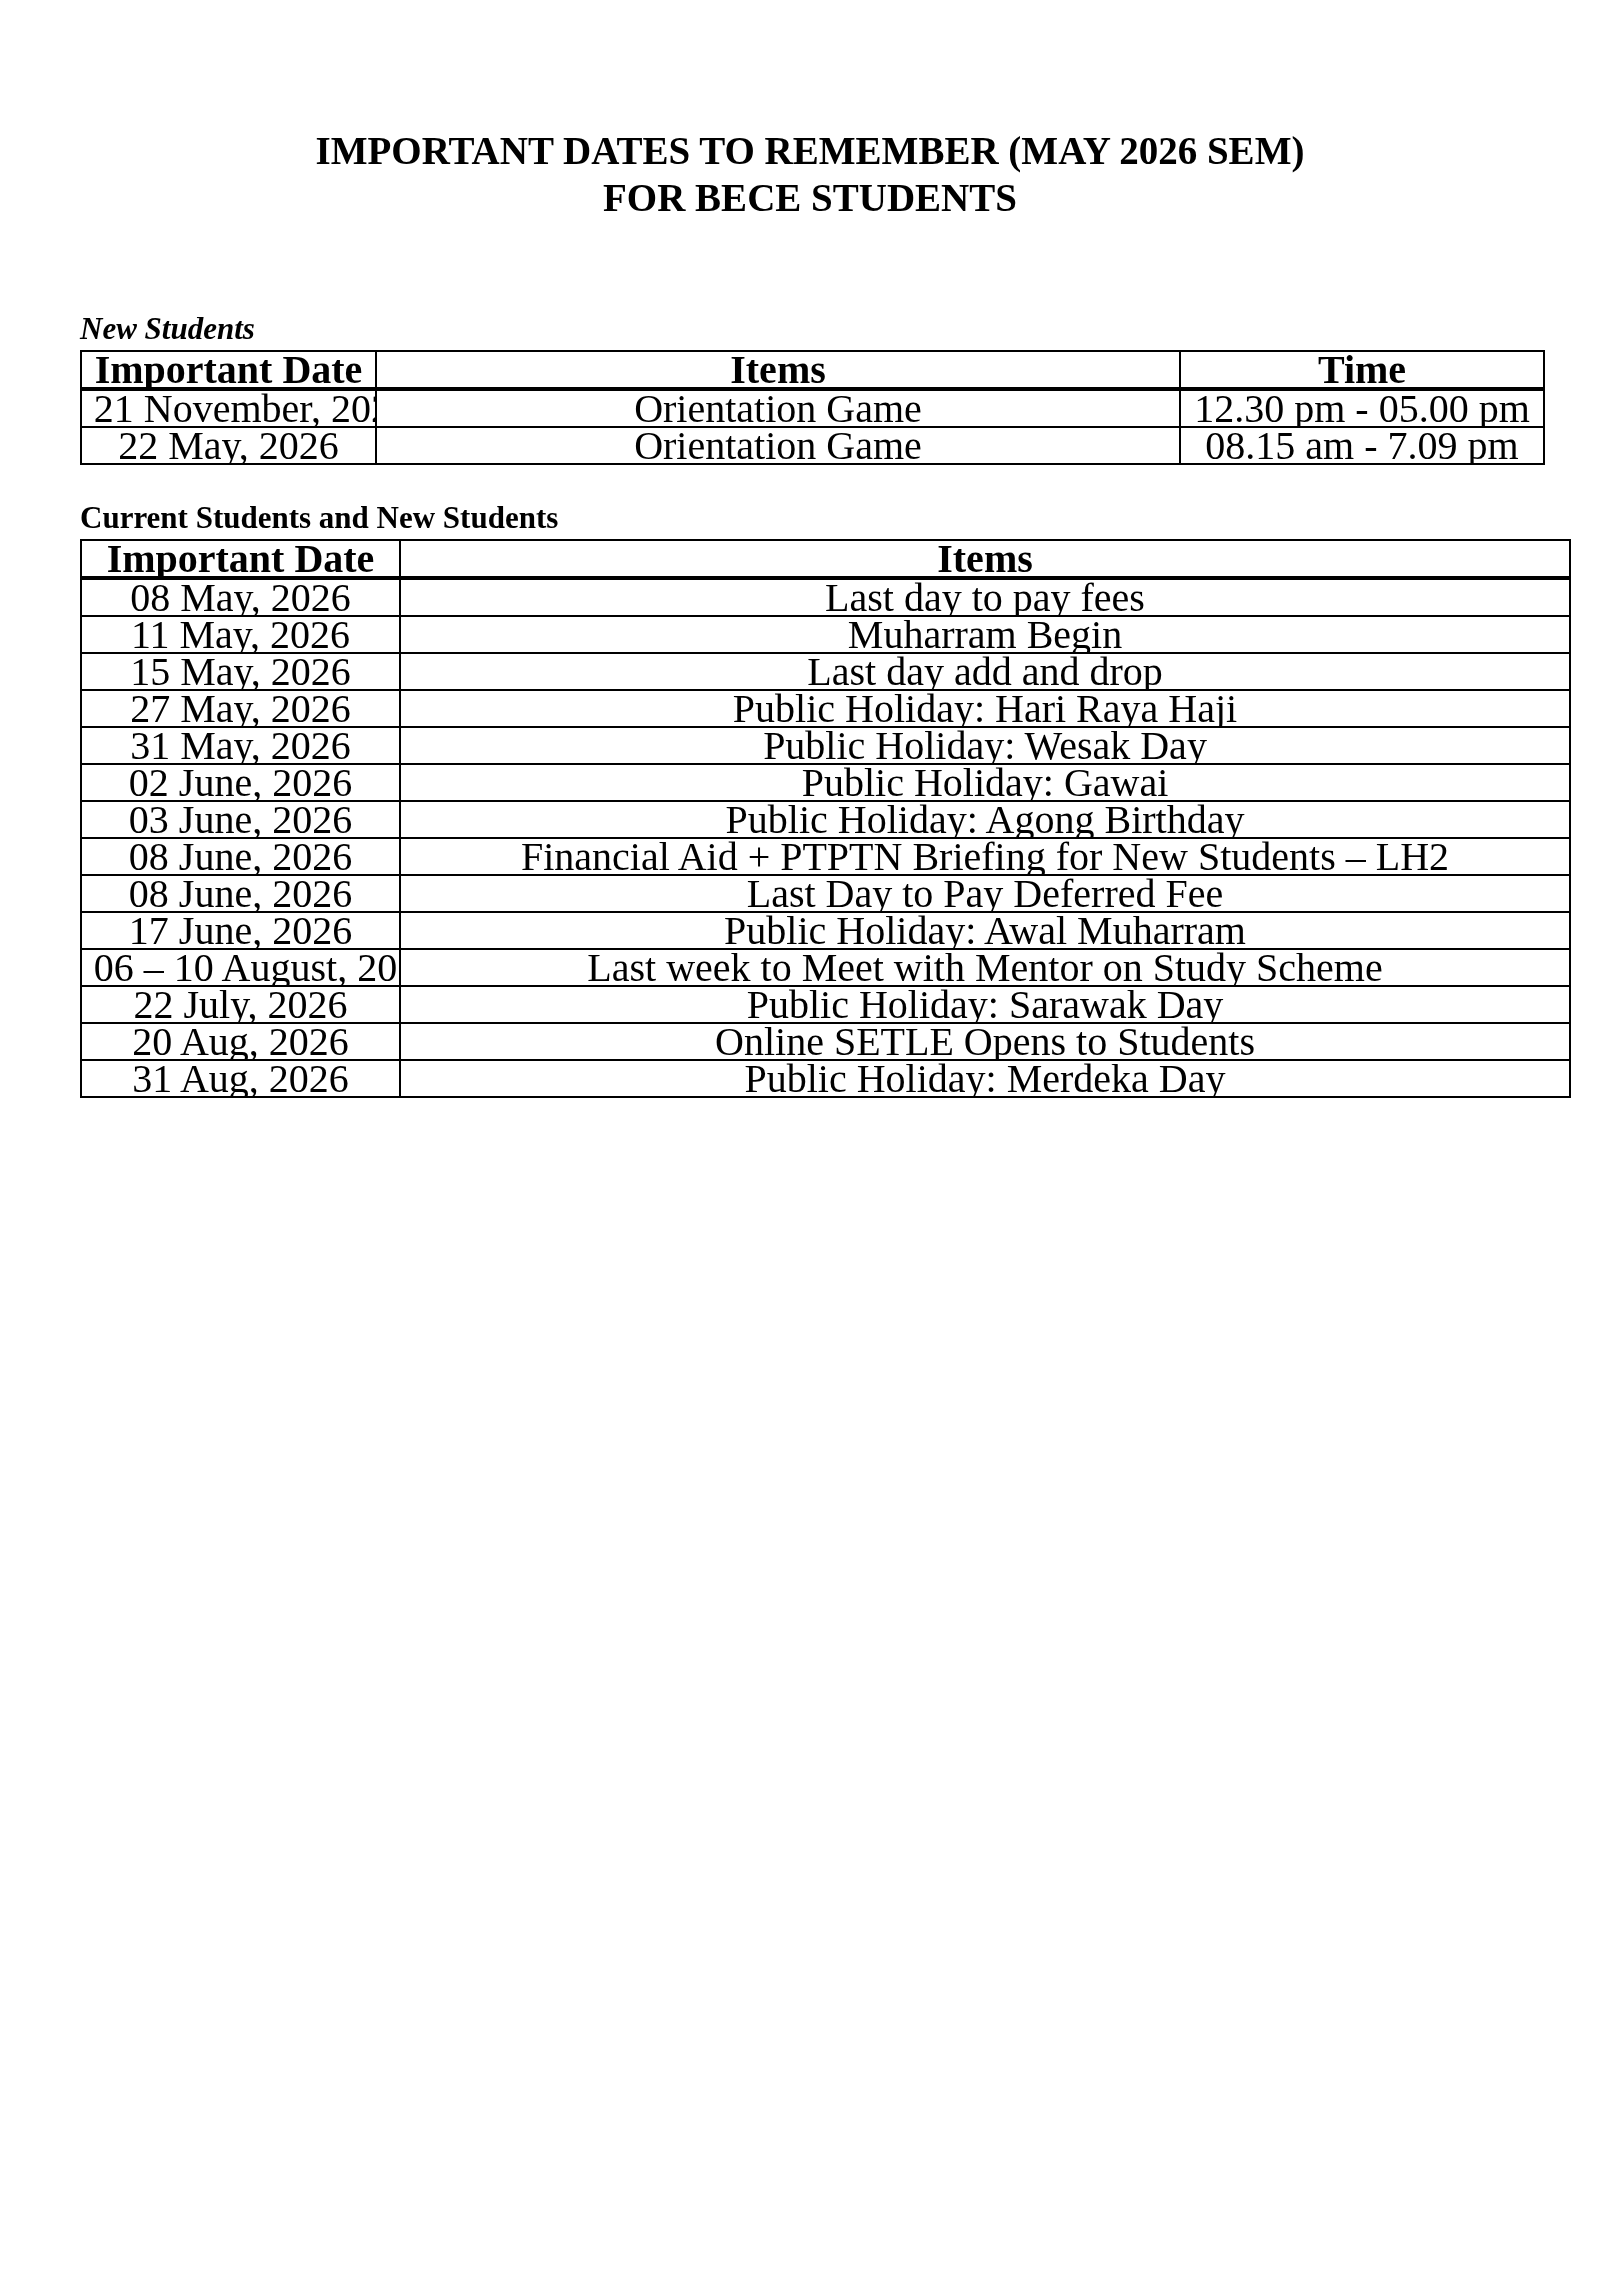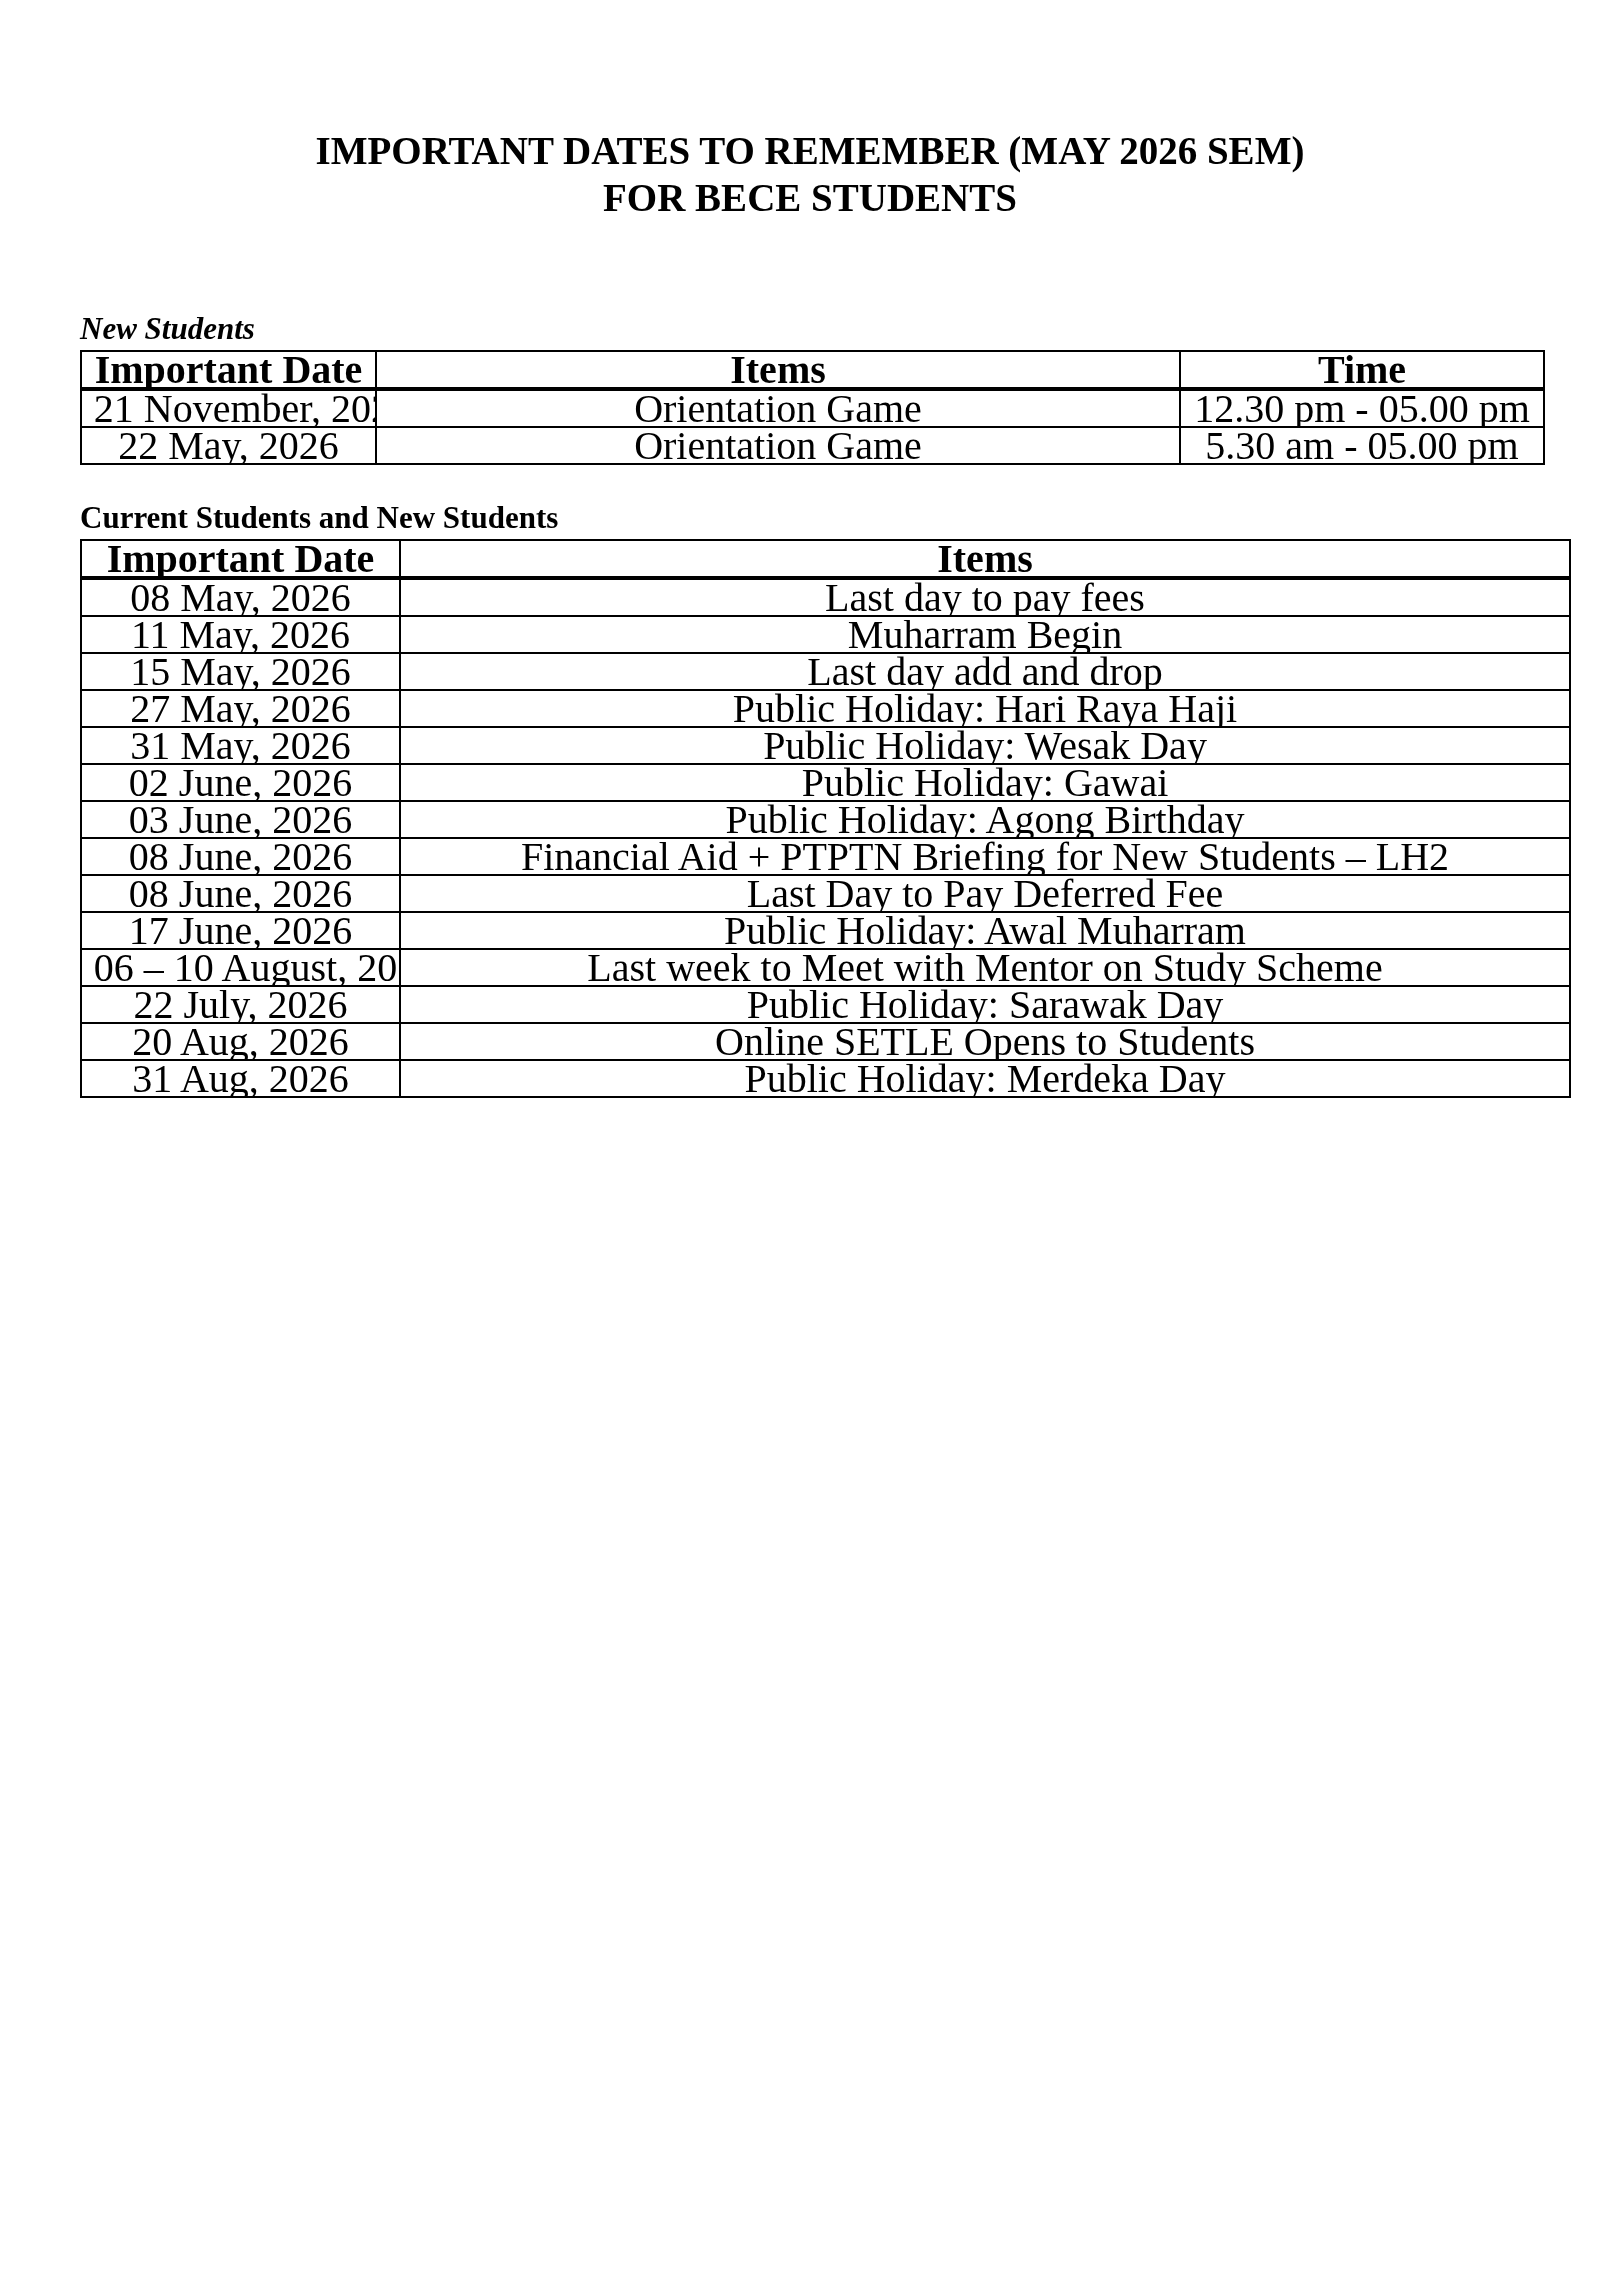--- a/index.html
+++ b/index.html
@@ -87,21 +87,21 @@
           <td>
             <div class="item-line">Orientation Game</div>
           </td>
           <td>12.30 pm - 05.00 pm</td>
         </tr>
         <tr>
           <td>22 May, 2026</td>
           <td>
             <div class="item-line">Orientation Game</div>
           </td>
-          <td>5.30 am - 05.00 pm</td>
+          <td>08.15 am - 7.09 pm</td>
         </tr>
       </tbody>
   </table>
 
   <div class="section-heading heading-second">Current Students and New Students</div>
 
   <table class="t2">
     <colgroup>
       <col style="width:319px">
       <col style="width:1170px">

